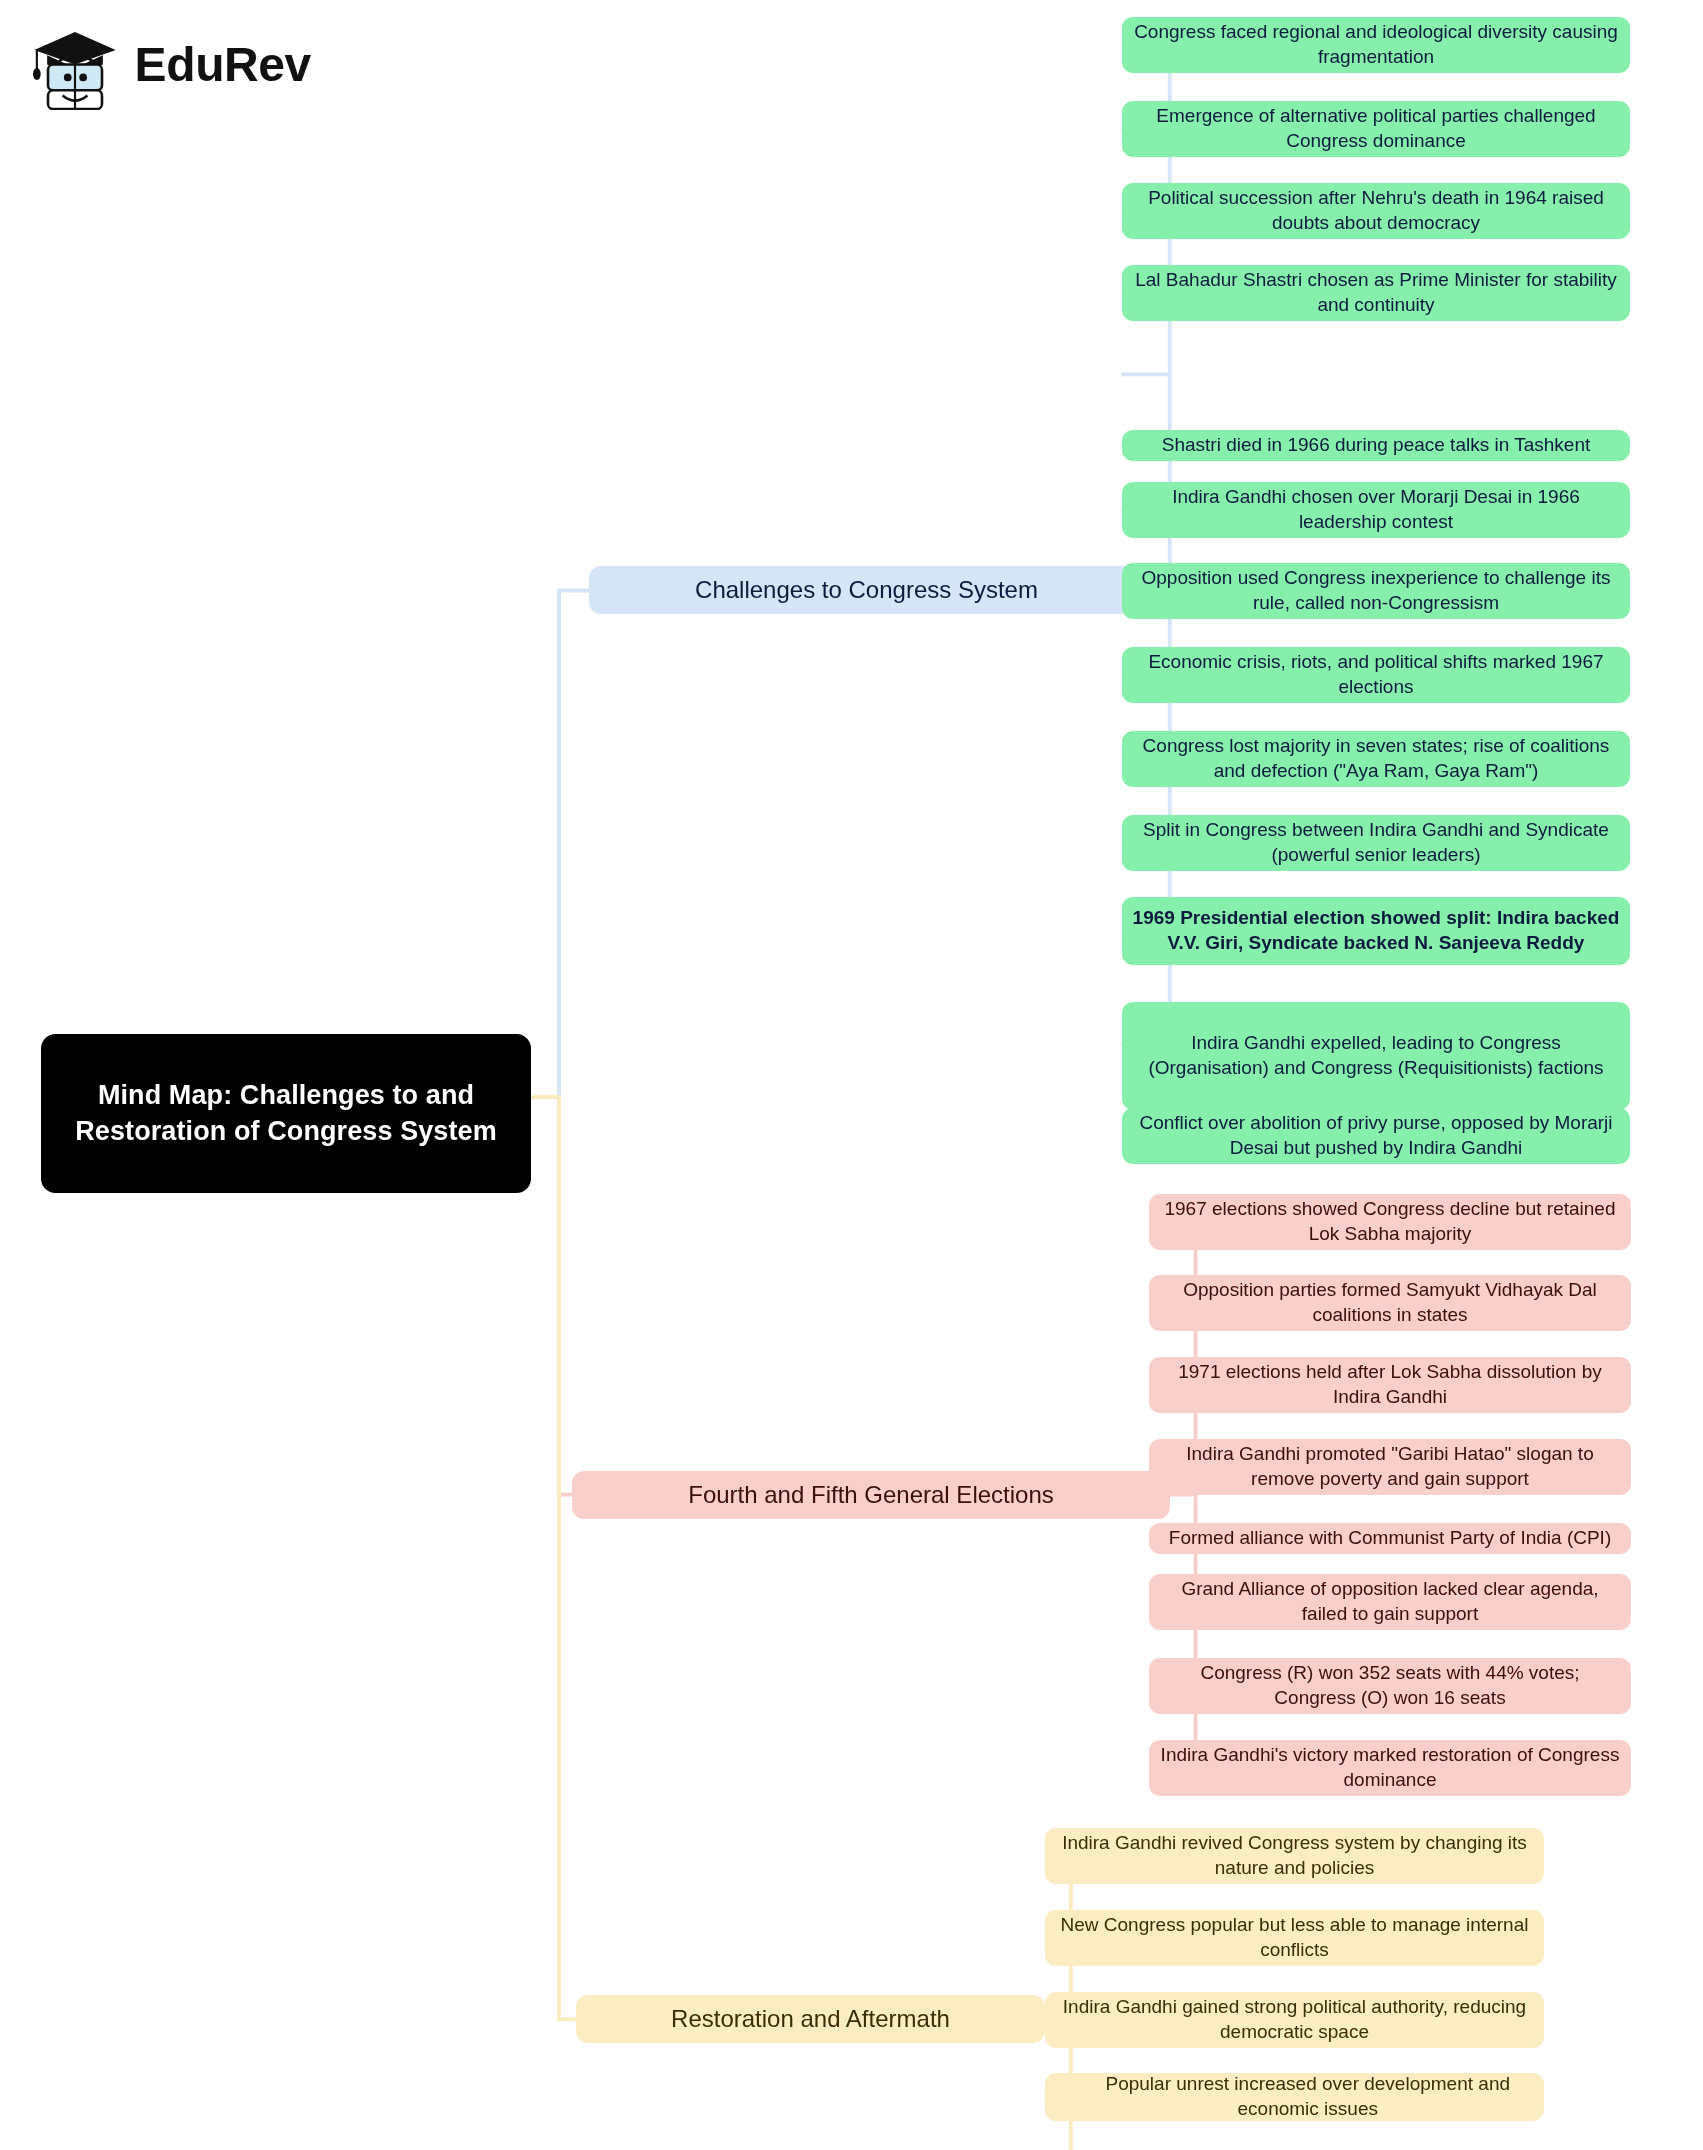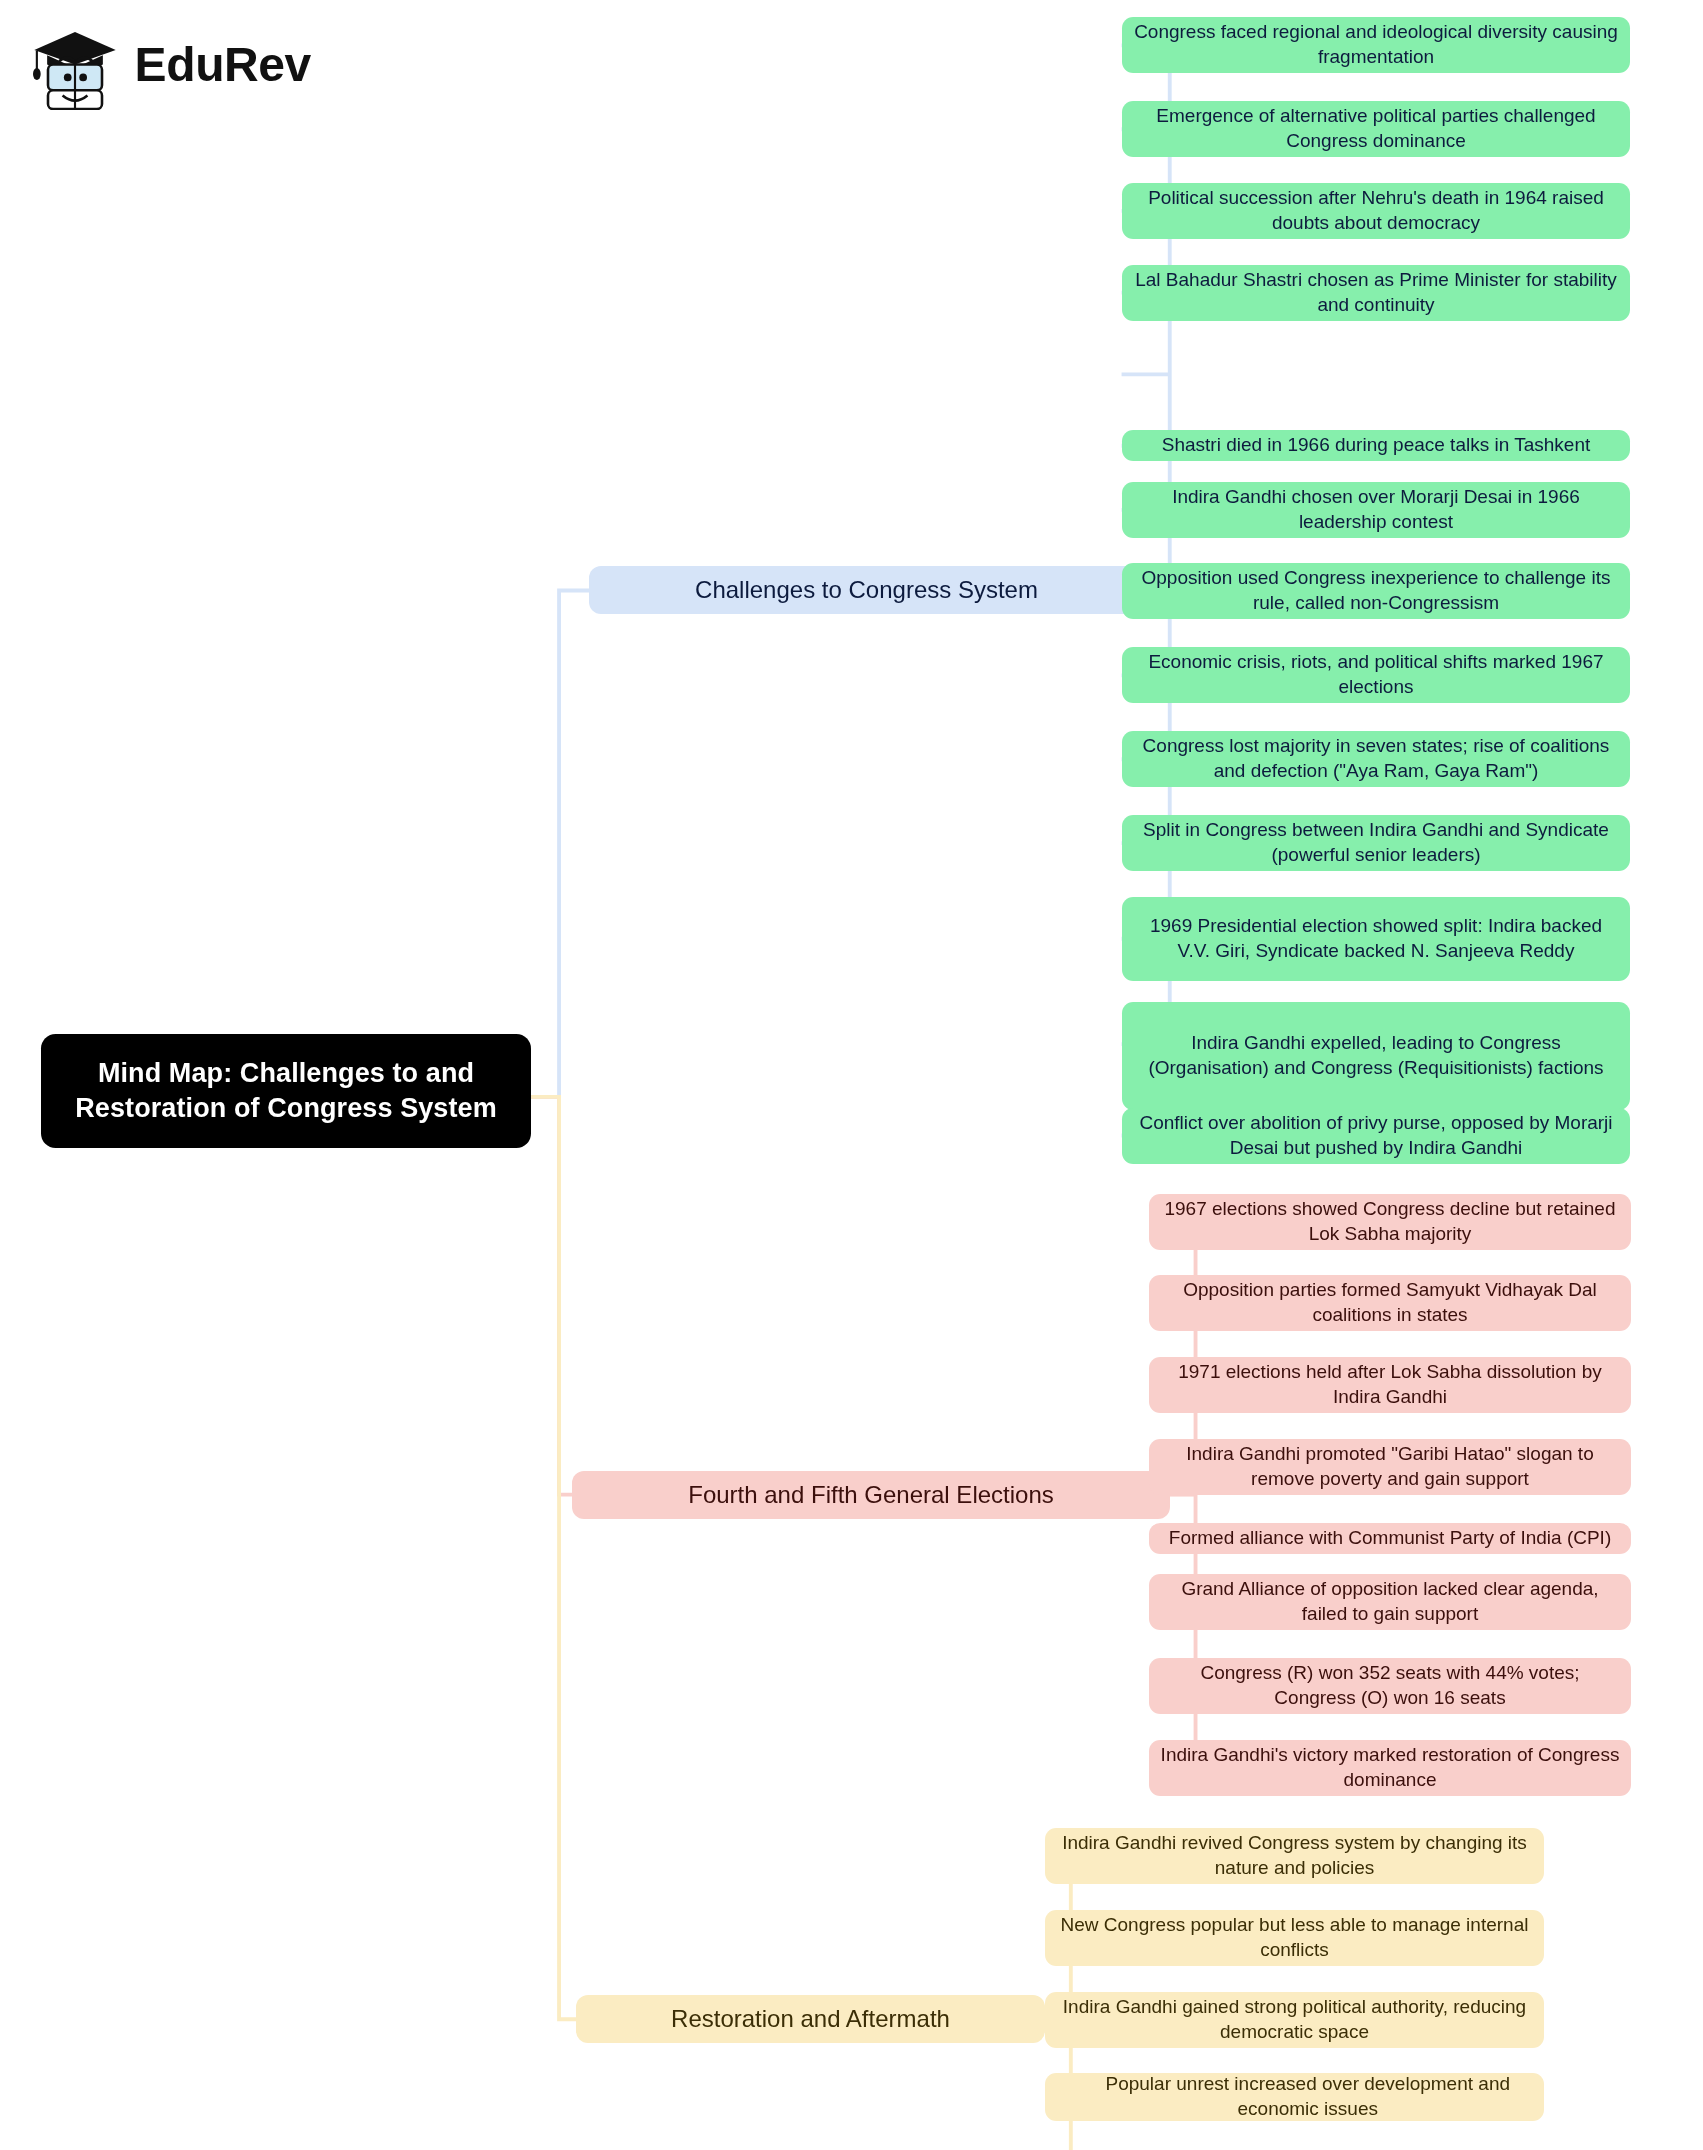--- a/index.html
+++ b/index.html
@@ -88,33 +88,33 @@
       <path d="M 2780 4110 H 2672" stroke="#f9cfcb" stroke-width="9" fill="none" stroke-linecap="butt"></path>
       <path d="M 1235 2550 H 1300 V 4695 H 1340" stroke="#fbecc2" stroke-width="9" fill="none" stroke-linecap="butt"></path>
       <path d="M 2430 4695 H 2490" stroke="#fbecc2" stroke-width="9" fill="none" stroke-linecap="butt"></path>
       <path d="M 2490 4315 V 5075" stroke="#fbecc2" stroke-width="9" fill="none" stroke-linecap="butt"></path>
       <path d="M 2490 4315 H 2430" stroke="#fbecc2" stroke-width="9" fill="none" stroke-linecap="butt"></path>
       <path d="M 2490 4505 H 2430" stroke="#fbecc2" stroke-width="9" fill="none" stroke-linecap="butt"></path>
       <path d="M 2490 4695 H 2430" stroke="#fbecc2" stroke-width="9" fill="none" stroke-linecap="butt"></path>
       <path d="M 2490 4885 H 2430" stroke="#fbecc2" stroke-width="9" fill="none" stroke-linecap="butt"></path>
       <path d="M 2490 5075 H 2430" stroke="#fbecc2" stroke-width="9" fill="none" stroke-linecap="butt"></path>
     </svg>
-<div class="node root" style="left: 41px; top: 1034px; width: 490px; height: 114px;">Mind Map: Challenges to and Restoration of Congress System</div>
+<div class="node root" style="left: 41px; top: 1034px; width: 490px; height: 159px;">Mind Map: Challenges to and Restoration of Congress System</div>
     <div class="node branch blue" style="left: 589px; top: 566px; width: 555px; height: 48px;">Challenges to Congress System</div>
     <div class="node leaf blue" style="left: 1122px; top: 17px; width: 508px; height: 56px;">Congress faced regional and ideological diversity causing fragmentation</div>
     <div class="node leaf blue" style="left: 1122px; top: 101px; width: 508px; height: 56px;">Emergence of alternative political parties challenged Congress dominance</div>
     <div class="node leaf blue" style="left: 1122px; top: 183px; width: 508px; height: 56px;">Political succession after Nehru's death in 1964 raised doubts about democracy</div>
     <div class="node leaf blue" style="left: 1122px; top: 265px; width: 508px; height: 56px;">Lal Bahadur Shastri chosen as Prime Minister for stability and continuity</div>
     <div class="node leaf blue" style="left: 1122px; top: 430px; width: 508px; height: 31px;">Shastri died in 1966 during peace talks in Tashkent</div>
     <div class="node leaf blue" style="left: 1122px; top: 482px; width: 508px; height: 56px;">Indira Gandhi chosen over Morarji Desai in 1966 leadership contest</div>
     <div class="node leaf blue" style="left: 1122px; top: 563px; width: 508px; height: 56px;">Opposition used Congress inexperience to challenge its rule, called non-Congressism</div>
     <div class="node leaf blue" style="left: 1122px; top: 647px; width: 508px; height: 56px;">Economic crisis, riots, and political shifts marked 1967 elections</div>
     <div class="node leaf blue" style="left: 1122px; top: 731px; width: 508px; height: 56px;">Congress lost majority in seven states; rise of coalitions and defection ("Aya Ram, Gaya Ram")</div>
     <div class="node leaf blue" style="left: 1122px; top: 815px; width: 508px; height: 56px;">Split in Congress between Indira Gandhi and Syndicate (powerful senior leaders)</div>
-    <div class="node leaf blue" style="left: 1122px; top: 897px; width: 508px; height: 84px;">1969 Presidential election showed split: Indira backed V.V. Giri, Syndicate backed N. Sanjeeva Reddy</div>
+    <div class="node leaf blue" style="left: 1122px; top: 897px; width: 508px; height: 68px; font-weight: bold;">1969 Presidential election showed split: Indira backed V.V. Giri, Syndicate backed N. Sanjeeva Reddy</div>
     <div class="node leaf blue" style="left: 1122px; top: 1002px; width: 508px; height: 108px;">Indira Gandhi expelled, leading to Congress (Organisation) and Congress (Requisitionists) factions</div>
     <div class="node leaf blue" style="left: 1122px; top: 1108px; width: 508px; height: 56px;">Conflict over abolition of privy purse, opposed by Morarji Desai but pushed by Indira Gandhi</div>
     <div class="node branch pink" style="left: 572px; top: 1471px; width: 598px; height: 48px;">Fourth and Fifth General Elections</div>
     <div class="node leaf pink" style="left: 1149px; top: 1194px; width: 482px; height: 56px;">1967 elections showed Congress decline but retained Lok Sabha majority</div>
     <div class="node leaf pink" style="left: 1149px; top: 1275px; width: 482px; height: 56px;">Opposition parties formed Samyukt Vidhayak Dal coalitions in states</div>
     <div class="node leaf pink" style="left: 1149px; top: 1357px; width: 482px; height: 56px;">1971 elections held after Lok Sabha dissolution by Indira Gandhi</div>
     <div class="node leaf pink" style="left: 1149px; top: 1439px; width: 482px; height: 56px;">Indira Gandhi promoted "Garibi Hatao" slogan to remove poverty and gain support</div>
     <div class="node leaf pink" style="left: 1149px; top: 1523px; width: 482px; height: 31px;">Formed alliance with Communist Party of India (CPI)</div>
     <div class="node leaf pink" style="left: 1149px; top: 1574px; width: 482px; height: 56px;">Grand Alliance of opposition lacked clear agenda, failed to gain support</div>
     <div class="node leaf pink" style="left: 1149px; top: 1658px; width: 482px; height: 56px;">Congress (R) won 352 seats with 44% votes; Congress (O) won 16 seats</div>

